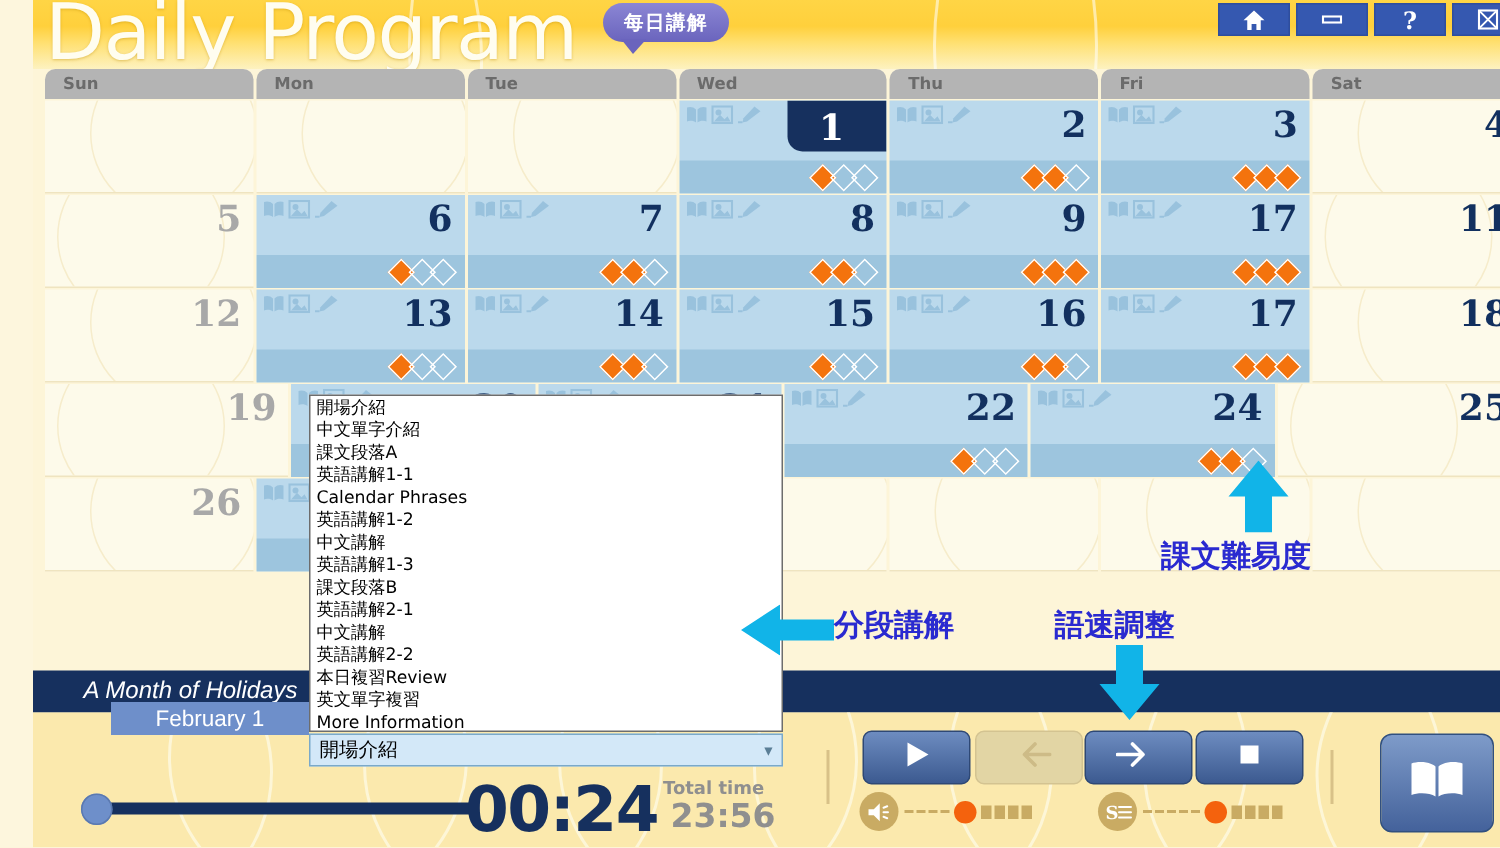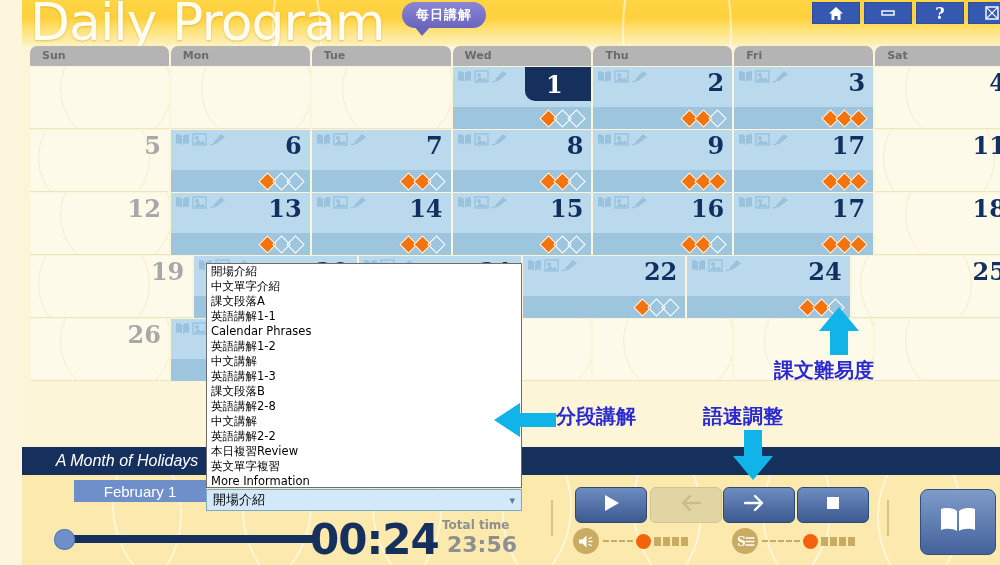--- a/index.html
+++ b/index.html
@@ -145,21 +145,21 @@
     position: absolute; left: 0; top: 0; width: 210px; height: 28px;
     color: #ffffff; font-size: 16px;
     display: flex; align-items: center; justify-content: center;
   }
   #bottom-panel {
     position: absolute; left: 0; top: 475px; width: 1000px; height: 90px;
     background: #fbe9ad; overflow: hidden;
   }
   .bp-arc { position: absolute; border: 2px solid #fdf6d7; border-radius: 50%; }
   #date-badge {
-    position: absolute; left: 52px; top: 480px; width: 132px; height: 22px;
+    position: absolute; left: 52px; top: 468px; width: 132px; height: 22px;
     background: #6e8fca; color: #fff; font-size: 15px;
     display: flex; align-items: center; justify-content: center; z-index: 42;
   }
   #progress-wrap {
     position: absolute; left: 18px; top: 528px; width: 280px; height: 22px; z-index: 10;
   }
   #progress-track {
     position: absolute; left: 22px; top: 7px; width: 255px; height: 8px;
     background: #16305e; border-radius: 1px;
   }
@@ -771,21 +771,21 @@
   <div id="dropdown-list">
       <div class="dd-item">開場介紹</div>
       <div class="dd-item">中文單字介紹</div>
       <div class="dd-item">課文段落A</div>
       <div class="dd-item">英語講解1-1</div>
       <div class="dd-item">Calendar Phrases</div>
       <div class="dd-item">英語講解1-2</div>
       <div class="dd-item">中文講解</div>
       <div class="dd-item">英語講解1-3</div>
       <div class="dd-item">課文段落B</div>
-      <div class="dd-item">英語講解2-8</div>
+      <div class="dd-item">英語講解2-1</div>
       <div class="dd-item">中文講解</div>
       <div class="dd-item">英語講解2-2</div>
       <div class="dd-item">本日複習Review</div>
       <div class="dd-item">英文單字複習</div>
       <div class="dd-item">More Information</div>
     </div>
   <div id="combo-box">
     <span>開場介紹</span>
     <span class="chev">▾</span>
   </div>

